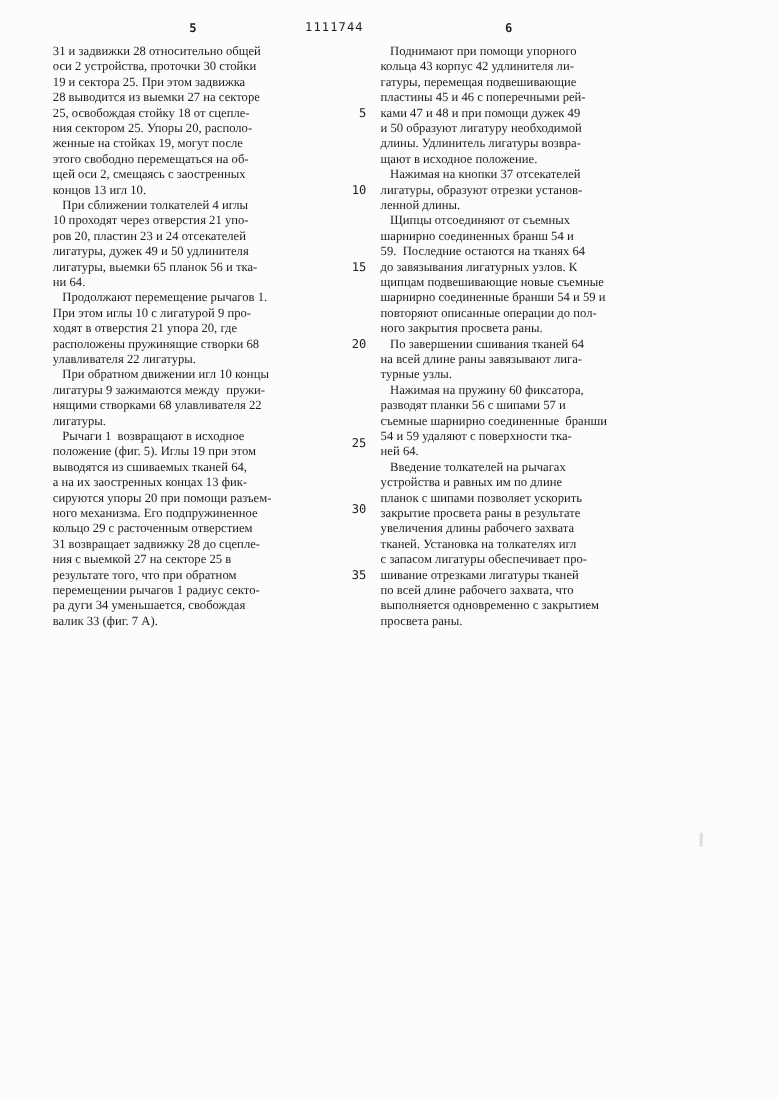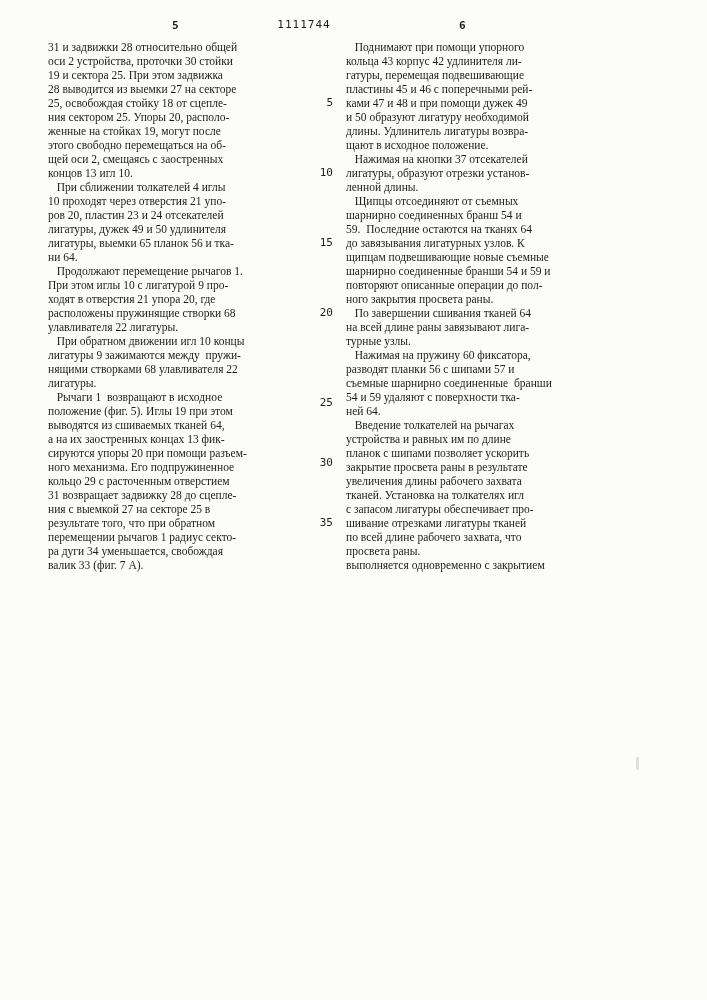--- a/index.html
+++ b/index.html
@@ -170,19 +170,19 @@
       <div class="text-line">ней 64.</div>
       <div class="text-line">   Введение толкателей на рычагах</div>
       <div class="text-line">устройства и равных им по длине</div>
       <div class="text-line">планок с шипами позволяет ускорить</div>
       <div class="text-line">закрытие просвета раны в результате</div>
       <div class="text-line">увеличения длины рабочего захвата</div>
       <div class="text-line">тканей. Установка на толкателях игл</div>
       <div class="text-line">с запасом лигатуры обеспечивает про-</div>
       <div class="text-line">шивание отрезками лигатуры тканей</div>
       <div class="text-line">по всей длине рабочего захвата, что</div>
+      <div class="text-line">выполняется одновременно с закрытием</div>
       <div class="text-line">просвета раны.</div>
-      <div class="text-line">выполняется одновременно с закрытием</div>
     </div>
 
   <div class="speck"></div>
 
 </div>
 
 </body></html>

